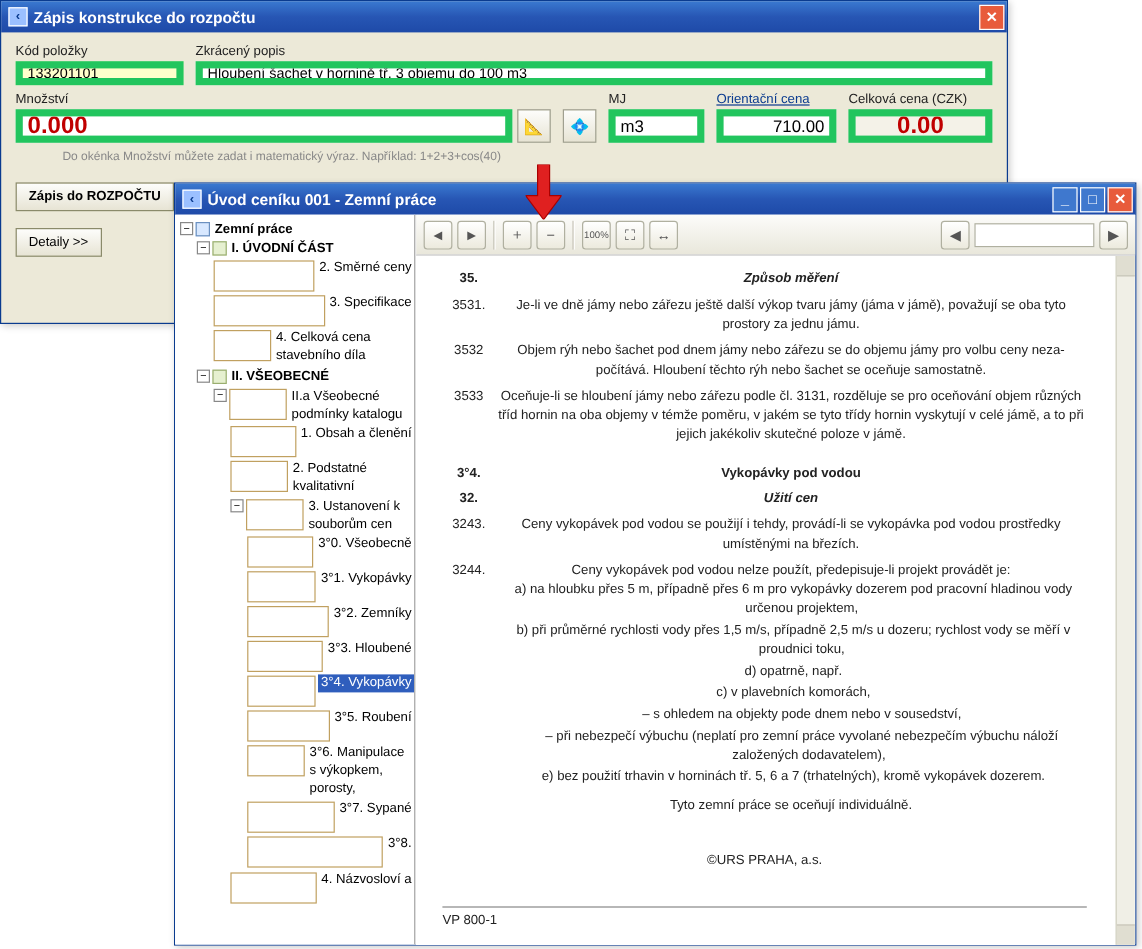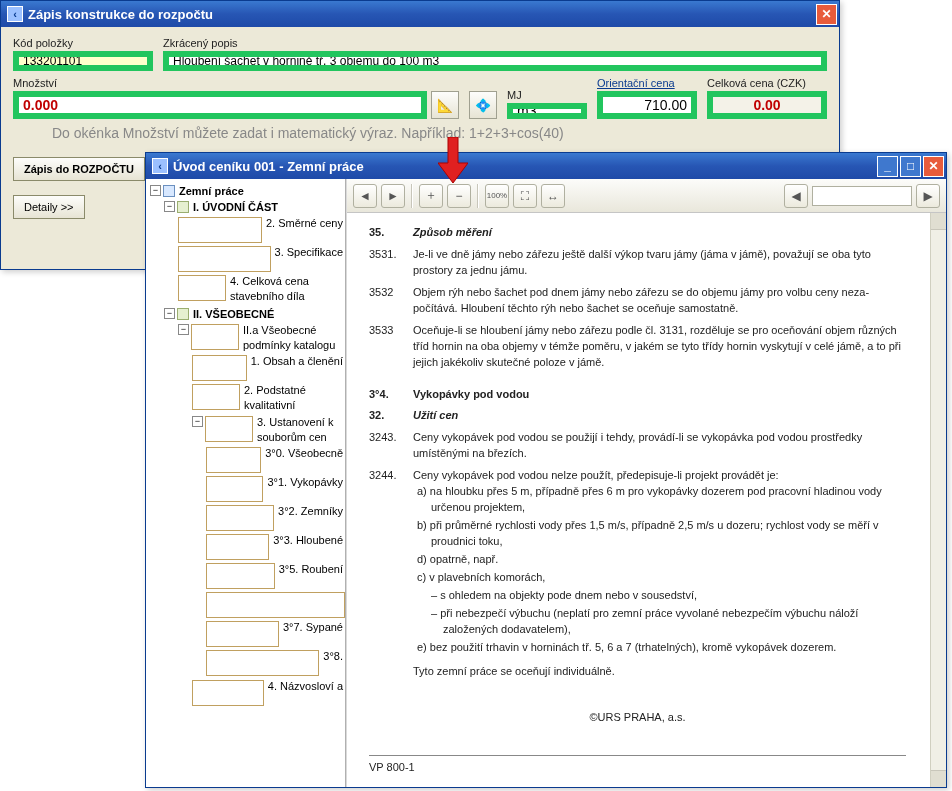--- a/index.html
+++ b/index.html
@@ -11,23 +11,23 @@
 .titlebar .spacer { flex: 1; }
 .tbtn { width: 21px; height: 21px; margin-left: 2px; border: 1px solid #fff; display: flex; align-items: center; justify-content: center; font-size: 12px; font-weight: bold; cursor: pointer; }
 .tbtn.close { background: #e85b3b; color: #fff; }
 .tbtn.mm { background: #3f78ce; color: #fff; }
 
 .form-body { padding: 10px 12px; font-size: 11px; color: #222; }
 .row { display: flex; gap: 10px; margin-bottom: 6px; }
 .field-label { display:block; margin-bottom: 2px; }
 .inp { border: 6px solid #22c55e; background: #fff; font-size: 12px; padding: 2px 4px; height: 20px; }
 .inp.yellow { background: #ffffcc; }
-.inp.red { color: #c00000; font-weight: bold; font-size: 14px; height: 28px; }
+.inp.red { color: #c00000; font-weight: bold; font-size: 20px; height: 28px; }
 .inp.readonly { background: #f4f2e8; }
-.hint { color: #888; font-size: 14px; margin-top: 2px; padding-left: 39px; }
+.hint { color: #888; font-size: 10px; margin-top: 2px; padding-left: 39px; }
 .link { color: #0a3b8f; text-decoration: underline; }
 .button { border: 1px solid #8a8a6a; background: linear-gradient(#fdfdfb,#e7e4d4); padding: 5px 10px; font-size: 11px; cursor: pointer; }
 .iconbtn { width: 24px; height: 24px; border: 1px solid #a0a090; background: linear-gradient(#fdfdfb,#e7e4d4); display:flex; align-items:center; justify-content:center; cursor:pointer; font-size:13px; }
 
 .win2-body { display: flex; height: calc(100% - 26px); background: #fff; }
 .treepane { width: 200px; border-right: 1px solid #b0b0b0; overflow-y: auto; background: #fff; font-size: 11px; padding: 4px 0; }
 .treepane ul { list-style: none; margin: 0; padding-left: 14px; }
 .treepane > ul { padding-left: 4px; }
 .treepane li { line-height: 15px; padding: 1px 0; }
 .node-row { display: flex; align-items: flex-start; gap: 2px; cursor: pointer; }
@@ -40,21 +40,21 @@
 .lbl.sel { background: #2f5ebd; color: #fff; }
 
 .viewer { flex: 1; display: flex; flex-direction: column; border-left: 1px solid #dadada; }
 .vtoolbar { height: 34px; border-bottom: 1px solid #c5c5c5; background: linear-gradient(#fcfcfa,#e9e7db); display: flex; align-items: center; padding: 0 6px; gap: 4px; }
 .vbtn { width: 24px; height: 24px; border: 1px solid #b0b0a0; border-radius: 3px; background: linear-gradient(#fff,#eceadd); display:flex; align-items:center; justify-content:center; font-size:12px; color:#555; cursor:pointer; }
 .vsep { width: 2px; height: 24px; border-left: 1px solid #c8c6ba; border-right: 1px solid #fff; margin: 0 2px; }
 .vsearch { flex: 1; }
 .vbox { border: 1px solid #b0b0a0; background: #fff; height: 20px; width: 100px; }
 
 .doc { flex: 1; overflow-y: auto; background: #fff; padding: 12px 24px 12px 22px; font-size: 11px; color: #222; line-height: 1.45; position: relative; }
-.doc .para { display: flex; margin-bottom: 6px; }
+.doc .para { display: flex; margin-bottom: 6px; text-align: center; }
 .doc .num { width: 44px; flex-shrink: 0; }
 .doc .txt { flex: 1; }
 .doc .bold { font-weight: bold; }
 .doc .italic { font-style: italic; }
 .doc .subitem { padding-left: 18px; text-indent: -14px; margin-bottom: 2px; }
 .doc .dash { padding-left: 30px; text-indent: -12px; margin-bottom: 2px; }
 .doc .center { text-align: center; margin: 30px 0; }
 .doc .footer { border-top: 1px solid #888; margin-top: 18px; padding-top: 4px; }
 
 .arrow-down { position: absolute; left: 438px; top: 137px; z-index: 50; pointer-events:none;}
@@ -89,21 +89,21 @@
       <div style="flex:1;">
         <span class="field-label">Množství</span>
         <div style="display:flex; gap:4px;">
           <input class="inp red" style="flex: 1 1 0%;" value="0.000">
           <span class="iconbtn" style="height:28px;width:28px;">📐</span>
         </div>
       </div>
       <span class="iconbtn" style="height:28px;width:28px;margin-bottom:0;">💠</span>
       <div style="width:80px;">
         <span class="field-label">MJ</span>
-        <input class="inp" style="width: 80px; height: 16px; font-size: 14px;" value="m3">
+        <input class="inp" style="width: 80px; height: 28px; font-size: 14px;" value="m3">
       </div>
       <div style="width:100px;">
         <span class="field-label link">Orientační cena</span>
         <input class="inp" style="width: 100px; height: 28px; text-align: right; font-size: 14px;" value="710.00">
       </div>
       <div style="width:120px;">
         <span class="field-label">Celková cena (CZK)</span>
         <input class="inp readonly red" style="width: 120px; text-align: center;" readonly="" value="0.00">
       </div>
     </div>
@@ -223,26 +223,33 @@
                           </li>
                         <li>
                             <div class="node-row">
                               <span class="pic doc"></span>
                               <span class="lbl">3°3. Hloubené</span>
                             </div>
                           </li>
                         <li>
                             <div class="node-row">
                               <span class="pic doc"></span>
+                              <span class="lbl sel">3°4. Vykopávky</span>
+                            </div>
+                          </li>
+                        <li>
+                            <div class="node-row">
+                              <span class="pic doc"></span>
                               <span class="lbl">3°5. Roubení</span>
                             </div>
                           </li>
                         <li>
                             <div class="node-row">
                               <span class="pic doc"></span>
+                              <span class="lbl">3°6. Manipulace s výkopkem, porosty,</span>
                             </div>
                           </li>
                         <li>
                             <div class="node-row">
                               <span class="pic doc"></span>
                               <span class="lbl">3°7. Sypané</span>
                             </div>
                           </li>
                         <li>
                             <div class="node-row">

